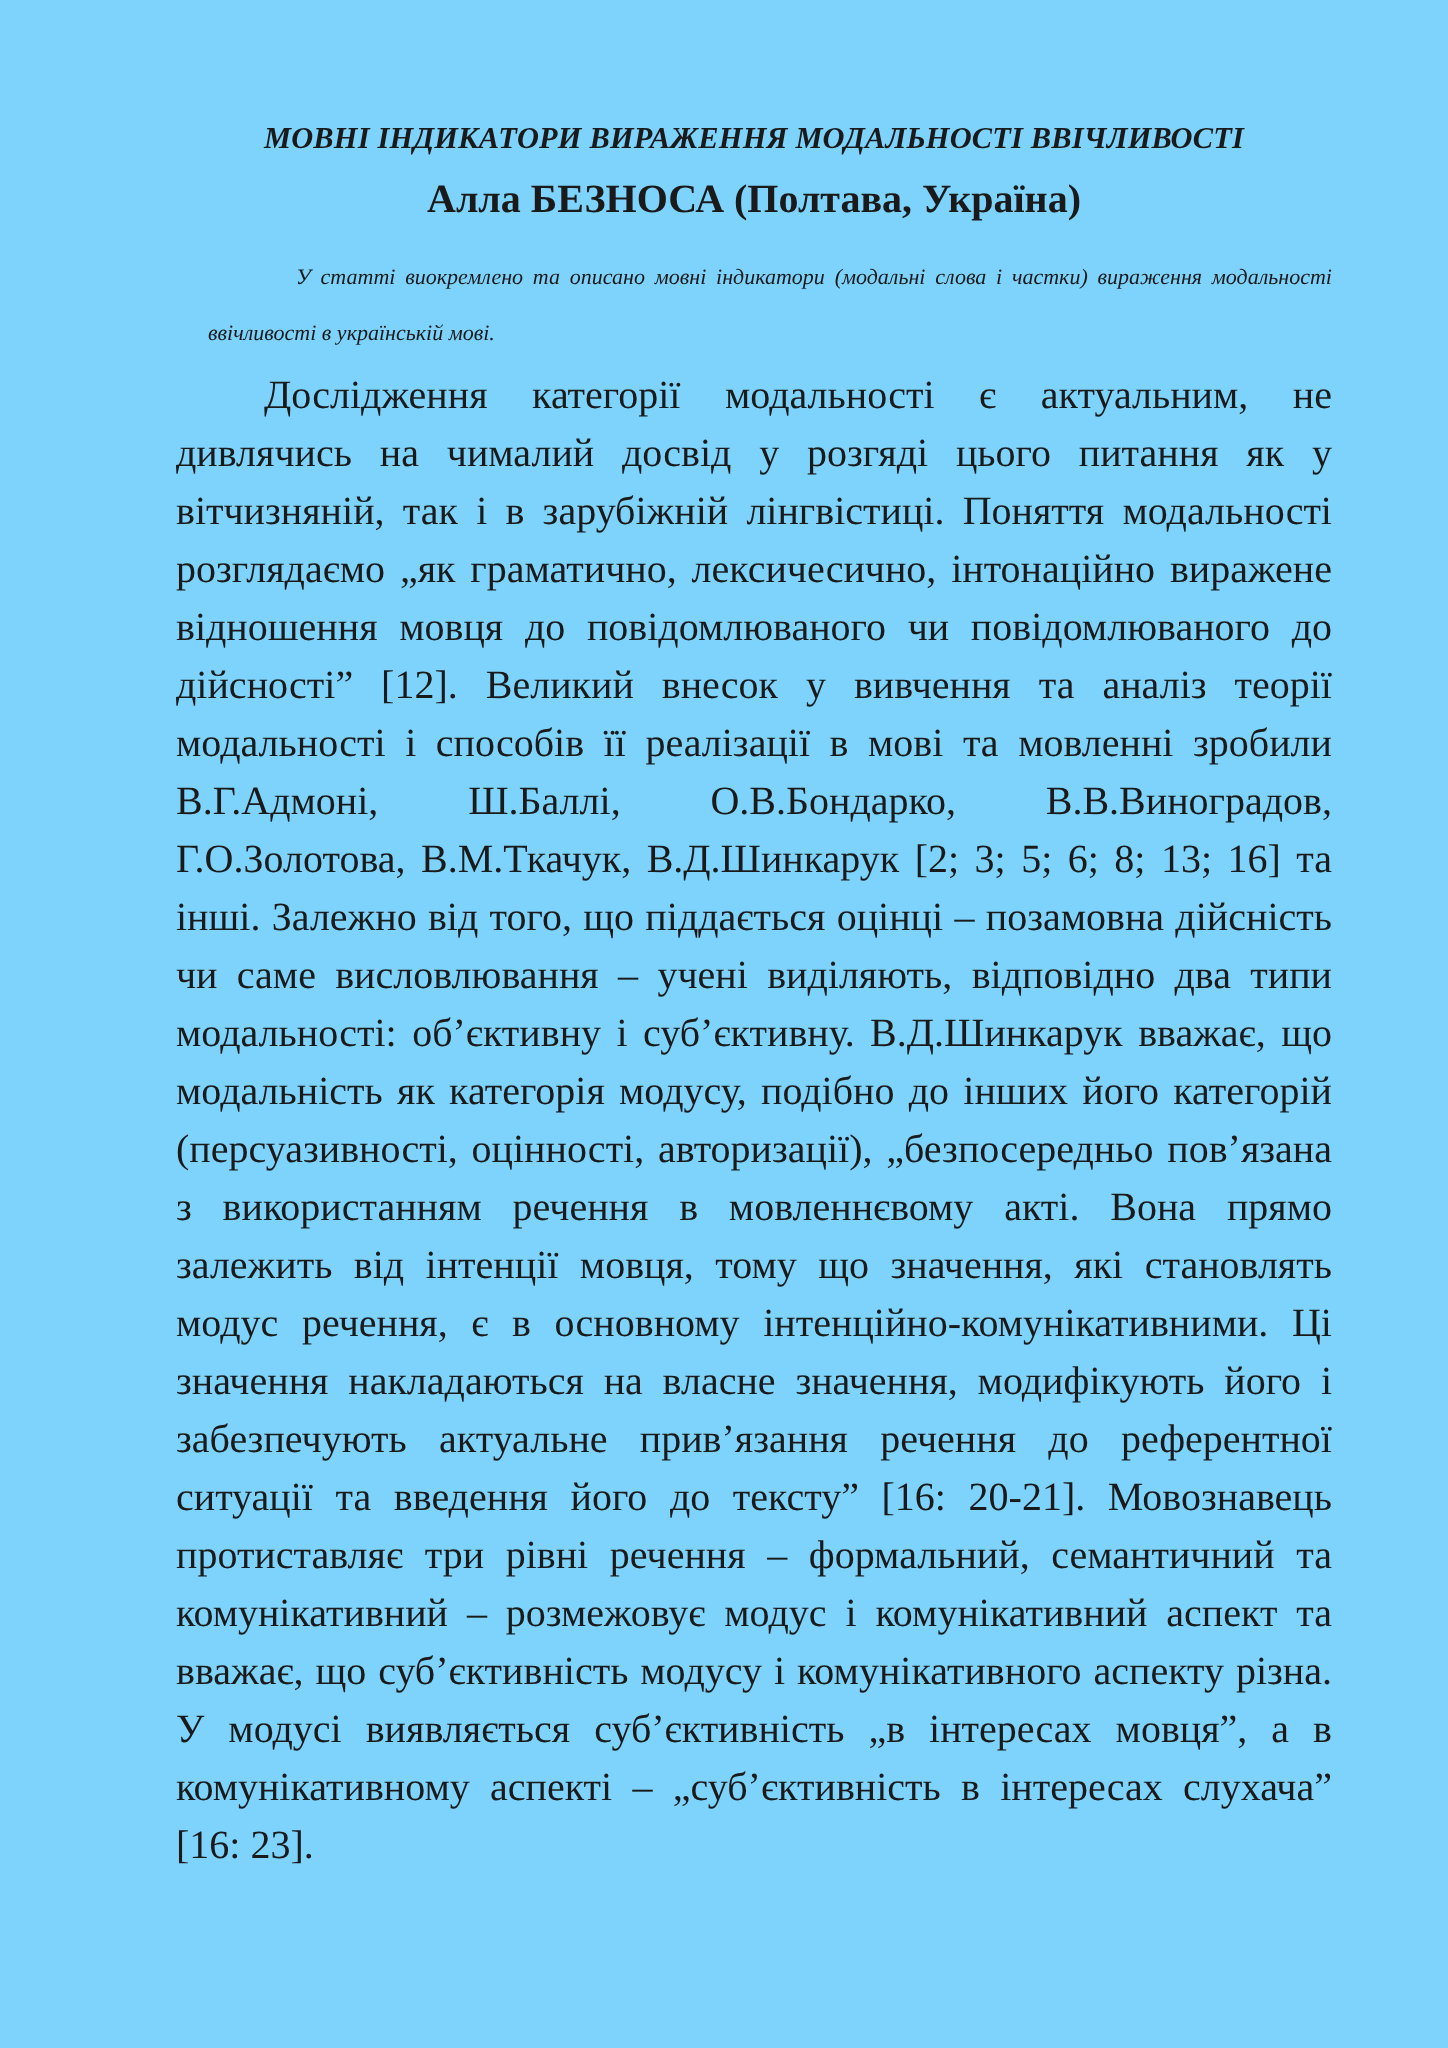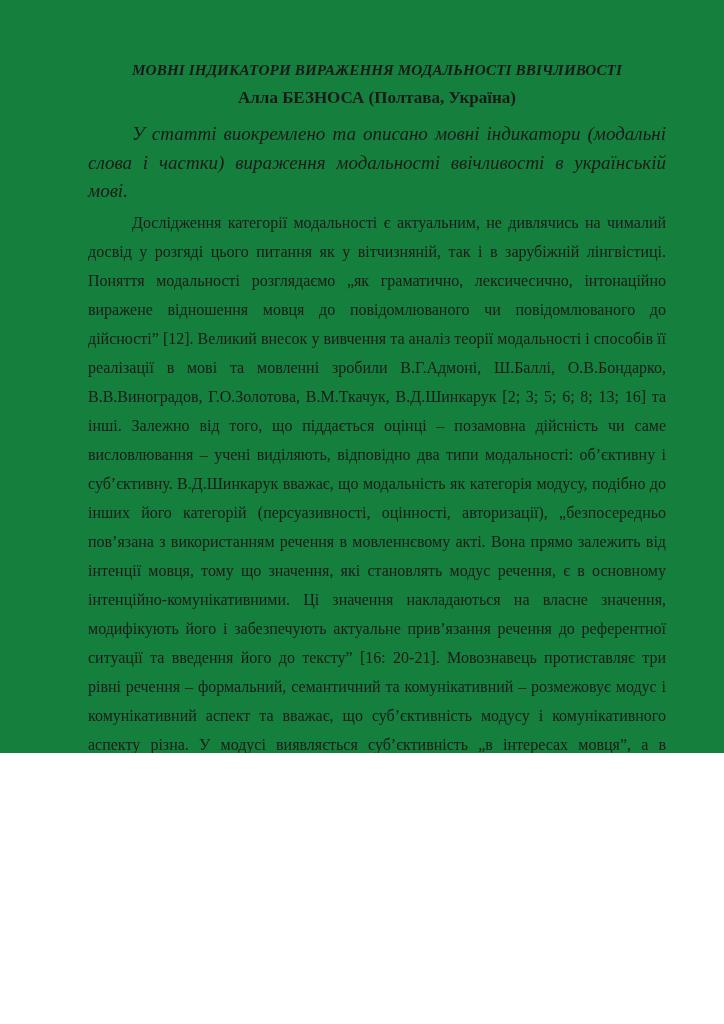--- a/index.html
+++ b/index.html
@@ -8,63 +8,63 @@
     padding: 0;
     background: #ffffff;
   }
   body {
     font-family: "Liberation Serif", "DejaVu Serif", serif;
     color: #1a1a1a;
   }
   .page {
     position: relative;
     width: 724px;
-    height: 753px;
+    height: 1024px;
     margin: 0 auto;
-    background: #15803d;
+    background: #7dd3fc;
     box-sizing: border-box;
     overflow: hidden;
   }
   .content {
     position: absolute;
     left: 88px;
     top: 58px;
     width: 578px;
   }
   .doc-title {
     font-size: 15.2px;
     font-weight: bold;
     font-style: italic;
     text-align: center;
     line-height: 1.55;
     letter-spacing: 0.1px;
     margin: 0 0 3px 0;
   }
   .doc-byline {
-    font-size: 17px;
+    font-size: 20px;
     font-weight: bold;
     font-style: normal;
     text-align: center;
     line-height: 1.55;
     margin: 0 0 9px 0;
   }
   .abstract {
-    font-size: 19px;
+    font-size: 11px;
     font-style: italic;
     text-align: justify;
     text-justify: inter-word;
     line-height: 28.6px;
     text-indent: 44px;
-    margin: 0 0 2px 0;
+    margin: 0 0 2px 16px;
   }
   .abstract-en {
     margin-bottom: 2px;
   }
   .body-text {
-    font-size: 16px;
+    font-size: 20px;
     text-align: justify;
     text-justify: inter-word;
     line-height: 29px;
     text-indent: 44px;
     margin: 0;
     hyphens: none;
   }
   .body-text.spaced {
     margin-top: 1px;
   }

